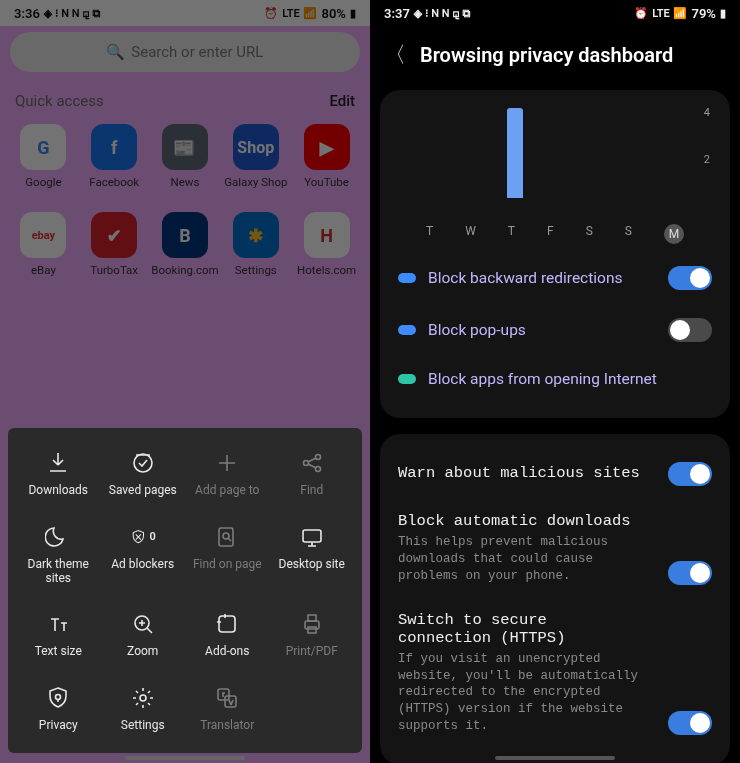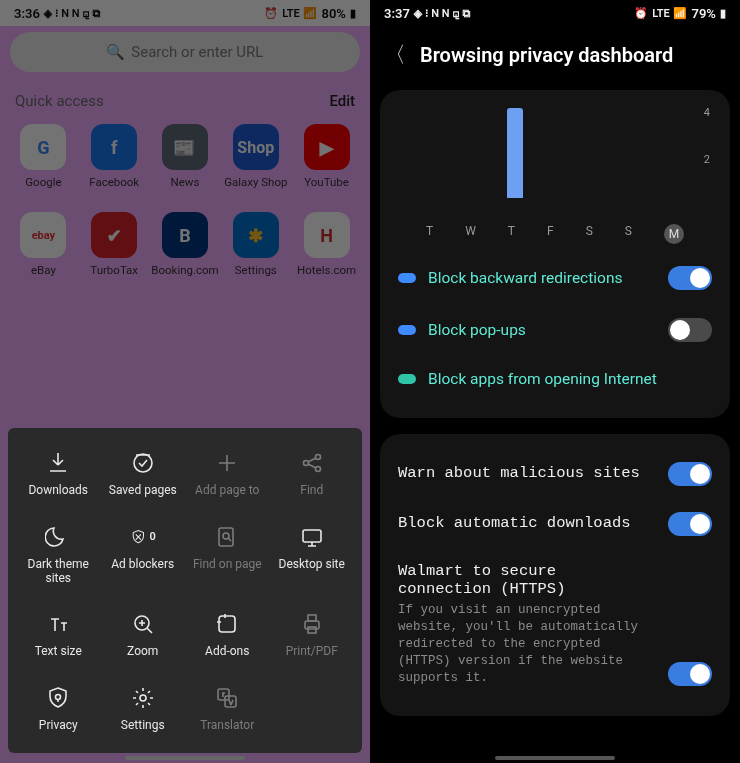--- a/index.html
+++ b/index.html
@@ -60,21 +60,21 @@
   .back-ch { font-size: 22px; color:#ccc; }
   .card { background: #141414; border-radius: 20px; margin: 0 10px 16px; padding: 16px 16px; }
   .chart-area { height: 110px; position: relative; margin-bottom: 8px; }
   .chart-ticks { position:absolute; right:4px; top:0; font-size:11px; color:#999; display:flex; flex-direction:column; gap:34px; }
   .chart-bars { position:absolute; inset:0; display:flex; align-items:flex-end; justify-content:space-around; padding: 0 18px 18px; }
   .chart-bar { width: 16px; border-radius: 3px 3px 0 0; background:#6d9ff2; }
   .chart-days { display:flex; justify-content:space-around; font-size:12px; color:#999; padding: 0 14px 8px; }
   .chart-days .today { width:20px; height:20px; border-radius:10px; background:#555; color:#ddd; display:flex; align-items:center; justify-content:center; }
   .row { display:flex; align-items:center; padding: 14px 2px; gap: 12px; }
   .dot { width: 18px; height: 10px; border-radius: 5px; flex-shrink:0; }
-  .row-label { flex: 1; font-size: 15.5px; color:#5eead4; }
+  .row-label { flex: 1; font-size: 15.5px; color:#c4b5fd; }
   .toggle { width: 44px; height: 24px; border-radius: 12px; position:relative; flex-shrink:0; }
   .toggle.on { background:#3a7de0; }
   .toggle.off { background:#4a4a4a; }
   .toggle .knob { position:absolute; top:2px; width:20px; height:20px; border-radius:50%; background:#fff; }
   .toggle.on .knob { right:2px; }
   .toggle.off .knob { left:2px; }
   .setting-block { padding: 12px 2px 14px; }
   .setting-row { display:flex; align-items:flex-end; gap: 24px; font-family: Liberation Mono, monospace; }
   .setting-text { flex:1; }
   .setting-title { font-size: 15.5px; color:#eee; margin-bottom:4px; }
@@ -429,30 +429,31 @@
             </div>
             <div class="toggle on">
               <div class="knob"></div>
             </div>
           </div>
         </div>
         <div class="setting-block">
           <div class="setting-row">
             <div class="setting-text">
               <div class="setting-title">Block automatic downloads</div>
+              <div class="setting-desc">This helps prevent malicious downloads that could cause problems on your phone.</div>
             </div>
             <div class="toggle on">
               <div class="knob"></div>
             </div>
           </div>
         </div>
         <div class="setting-block">
           <div class="setting-row">
             <div class="setting-text">
-              <div class="setting-title">Walmart to secure connection (HTTPS)</div>
+              <div class="setting-title">Switch to secure connection (HTTPS)</div>
               <div class="setting-desc">If you visit an unencrypted website, you'll be automatically redirected to the encrypted (HTTPS) version if the website supports it.</div>
             </div>
             <div class="toggle on">
               <div class="knob"></div>
             </div>
           </div>
         </div>
       </div>
   </div>
 

